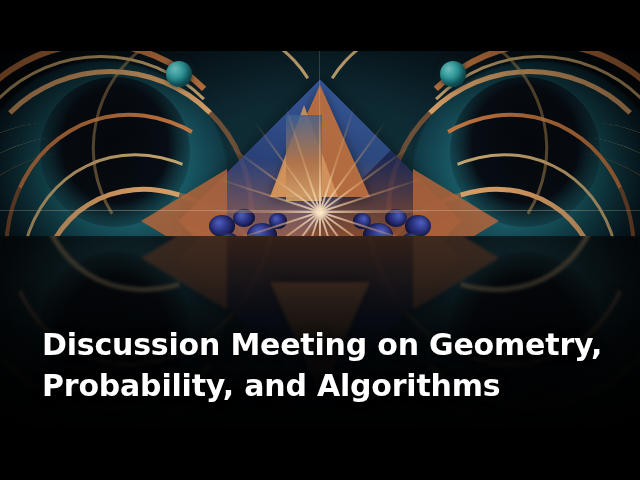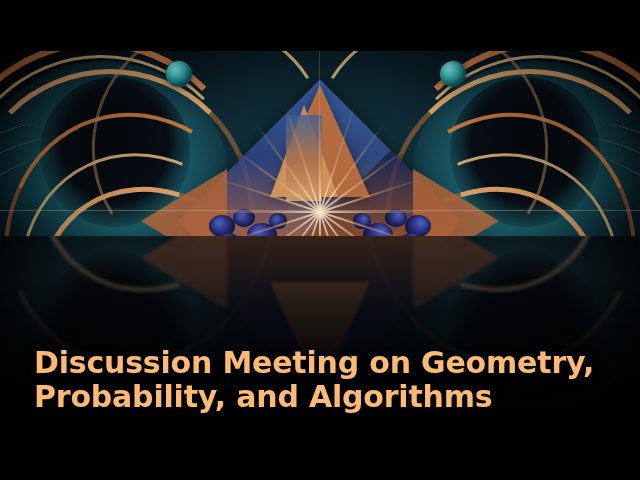--- a/index.html
+++ b/index.html
@@ -303,27 +303,27 @@
 
   
   .title-overlay {
     position: absolute;
     left: 26px;
     right: 14px;
     bottom: 52px;
     z-index: 50;
   }
   .video-title {
-    margin: 8px;
+    margin: 16px;
     padding: 0 0 6px 0;
-    color: #fdba74;
+    color: #ffffff;
     font-family: "DejaVu Sans", sans-serif;
     font-weight: 700;
     font-size: 30px;
-    line-height: 34px;
+    line-height: 41px;
     letter-spacing: -0.2px;
     text-shadow: 0 1px 3px rgba(0,0,0,0.85), 0 0 10px rgba(0,0,0,0.55);
     white-space: pre-line;
   }
 </style>
 </head>
 <body>
 
 <div class="video-frame">
 

